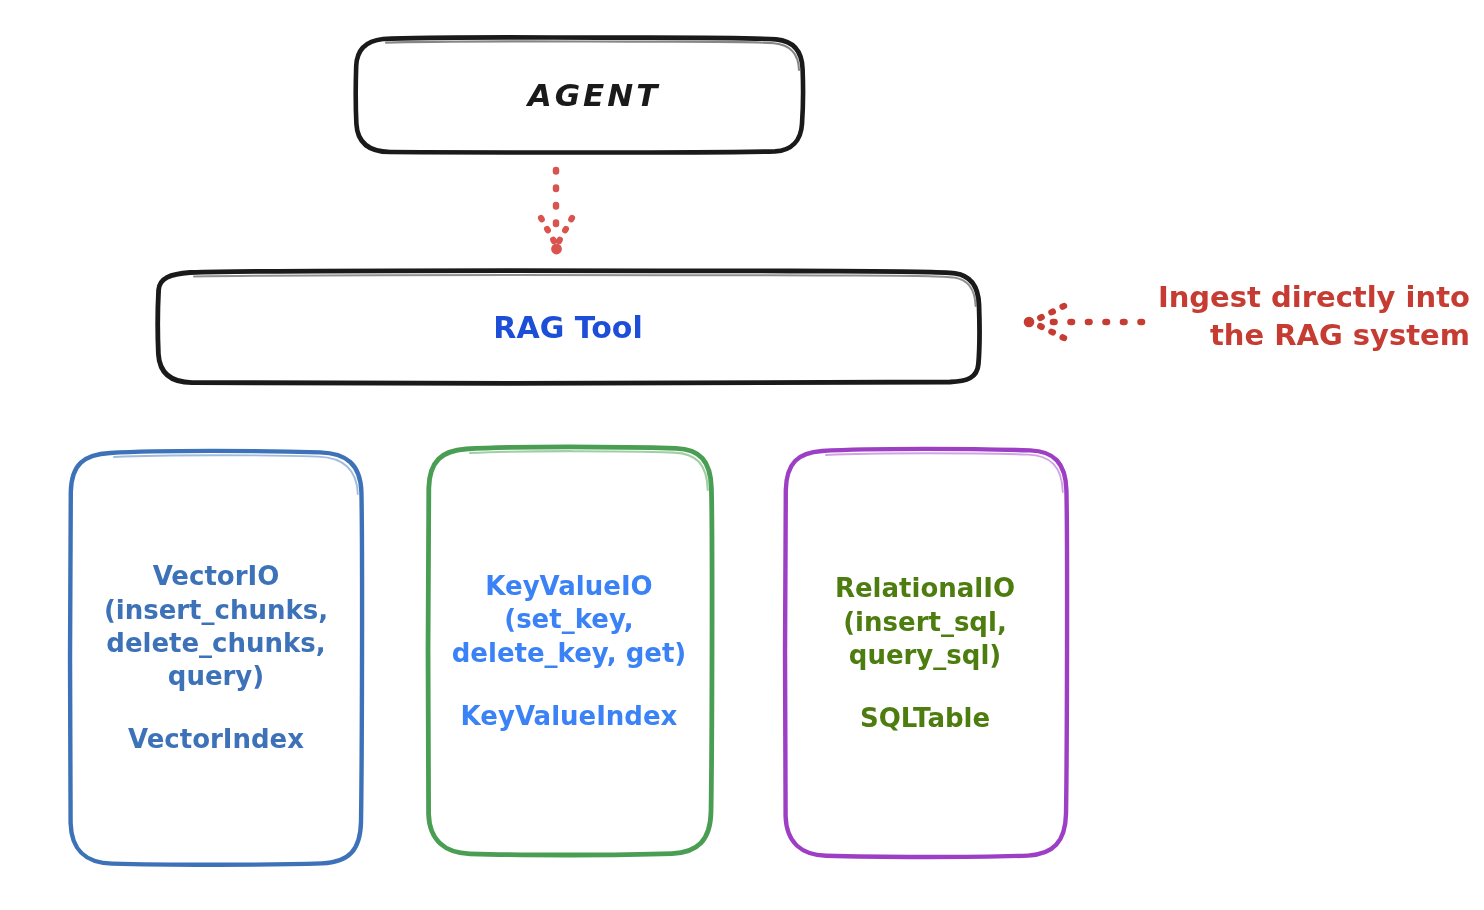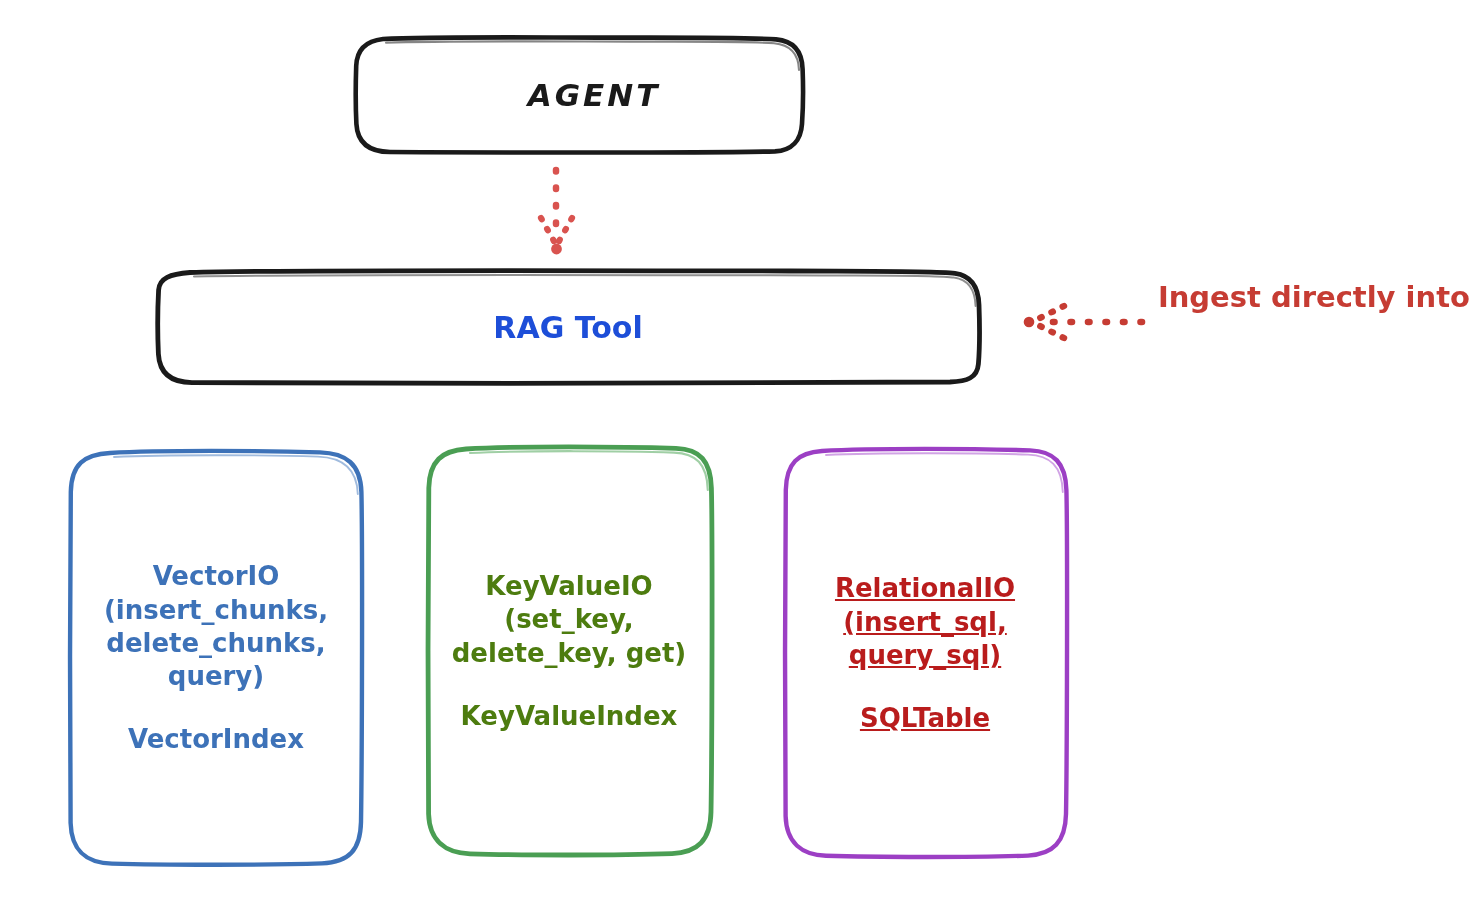--- a/index.html
+++ b/index.html
@@ -59,26 +59,25 @@
   }
   .col-label .grp { text-align: center; }
   .col-label .gap { height: 30px; }
 
   #vector-label {
     left: 70px; top: 452px; width: 292px; height: 413px;
     color: #3d72b8;
   }
   #kv-label {
     left: 428px; top: 448px; width: 282px; height: 407px;
-    color: #4d7c0f;
+    color: #3b82f6;
   }
   #rel-label {
     left: 785px; top: 450px; width: 280px; height: 408px;
-    color: #b91c1c;
-    text-decoration: underline;
+    color: #4d7c0f;
   }
 
   
   #annotation {
     position: absolute;
     left: 1150px;
     top: 278px;
     width: 320px;
     color: #c63c33;
     font-size: 29px;
@@ -212,13 +211,14 @@
 <div class="node-label col-label" id="rel-label">
   <span class="grp">RelationalIO
 (insert_sql,
 query_sql)</span>
   <span class="gap"></span>
   <span class="grp">SQLTable</span>
 </div>
 
 <div id="annotation">
   <div>Ingest directly into</div>
+  <div>the RAG system</div>
 </div>
 
 </body></html>

